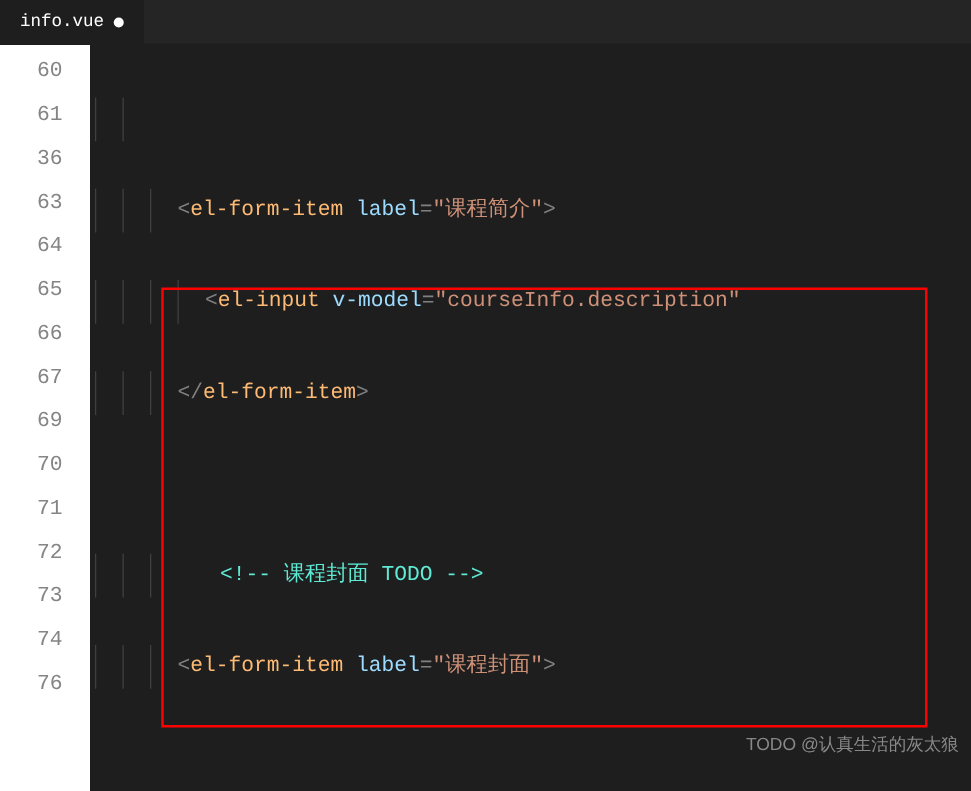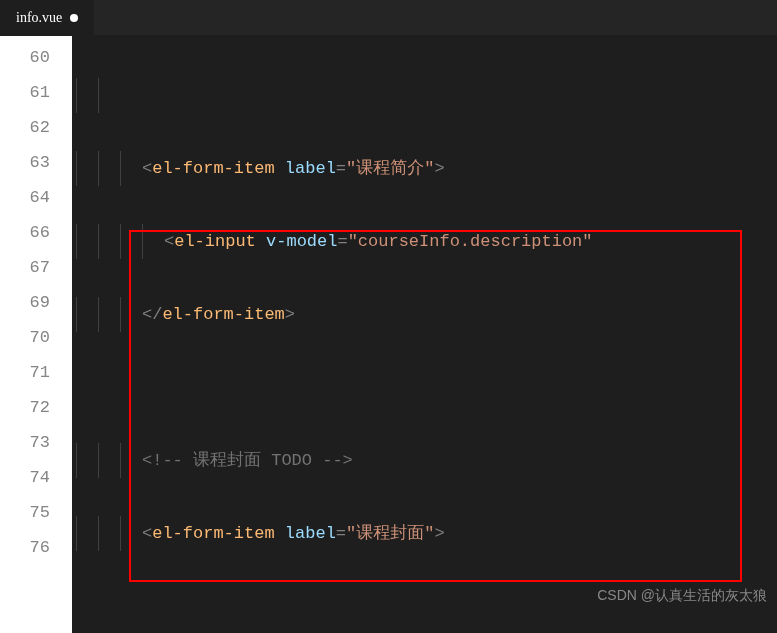--- a/index.html
+++ b/index.html
@@ -26,21 +26,21 @@
     }
     .tab {
       background: #1e1e1e;
       padding: 0 16px;
       height: 36px;
       display: flex;
       align-items: center;
       gap: 8px;
       color: #ffffff;
       font-size: 14px;
-      font-family: Liberation Serif, serif;
+      font-family: Liberation Mono, monospace;
     }
     .tab-dirty {
       width: 8px;
       height: 8px;
       border-radius: 50%;
       background: #ffffff;
     }
     .editor {
       display: flex;
       height: calc(100% - 36px);
@@ -75,21 +75,21 @@
       border-left: 1px solid #404040;
       display: inline-block;
       width: 22px;
       height: 35px;
       vertical-align: top;
     }
     .punct { color: #808080; }
     .tag { color: #fdba74; }
     .attr { color: #9cdcfe; margin-top: 48px; }
     .string { color: #ce9178; }
-    .comment { color: #737373; }
+    .comment { color: #5eead4; margin-left: 34px; }
     .highlight-box {
       position: absolute;
       border: 2px solid #ff0000;
       pointer-events: none;
     }
     .watermark {
       position: absolute;
       bottom: 28px;
       right: 10px;
       color: #888888;
@@ -104,32 +104,32 @@
   <div class="tab">
     <span>info.vue</span>
     <span class="tab-dirty"></span>
   </div>
 </div>
 
 <div class="editor">
   <div class="gutter">
     <div class="gutter-line">60</div>
     <div class="gutter-line">61</div>
-    <div class="gutter-line">62</div>
+    <div class="gutter-line">36</div>
     <div class="gutter-line">63</div>
     <div class="gutter-line">64</div>
+    <div class="gutter-line">65</div>
     <div class="gutter-line">66</div>
     <div class="gutter-line">67</div>
     <div class="gutter-line">69</div>
     <div class="gutter-line">70</div>
     <div class="gutter-line">71</div>
     <div class="gutter-line">72</div>
     <div class="gutter-line">73</div>
     <div class="gutter-line">74</div>
-    <div class="gutter-line">75</div>
     <div class="gutter-line">76</div>
   </div>
   <div class="code-area">
     <div class="code-line"><span class="indent-guide"></span><span class="indent-guide"></span></div>
     <div class="code-line"><span class="indent-guide"></span><span class="indent-guide"></span><span class="indent-guide"></span><span class="punct">&lt;</span><span class="tag">el-form-item</span> <span class="attr">label</span><span class="punct">=</span><span class="string">"课程简介"</span><span class="punct">&gt;</span></div>
     <div class="code-line"><span class="indent-guide"></span><span class="indent-guide"></span><span class="indent-guide"></span><span class="indent-guide"></span><span class="punct">&lt;</span><span class="tag">el-input</span> <span class="attr">v-model</span><span class="punct">=</span><span class="string">"courseInfo.description"</span></div>
     <div class="code-line"><span class="indent-guide"></span><span class="indent-guide"></span><span class="indent-guide"></span><span class="punct">&lt;/</span><span class="tag">el-form-item</span><span class="punct">&gt;</span></div>
     <div class="code-line"></div>
     <div class="code-line"><span class="indent-guide"></span><span class="indent-guide"></span><span class="indent-guide"></span><span class="comment">&lt;!-- 课程封面 TODO --&gt;</span></div>
     <div class="code-line"><span class="indent-guide"></span><span class="indent-guide"></span><span class="indent-guide"></span><span class="punct">&lt;</span><span class="tag">el-form-item</span> <span class="attr">label</span><span class="punct">=</span><span class="string">"课程封面"</span><span class="punct">&gt;</span></div>
@@ -139,13 +139,13 @@
     
     
     
     
     
     
     <div class="highlight-box" id="hbox" style="top: 194px; left: 57px; width: 613px; height: 352px;"></div>
   </div>
 </div>
 
-<div class="watermark">CSDN @认真生活的灰太狼</div>
+<div class="watermark">TODO @认真生活的灰太狼</div>
 
 </body></html>

